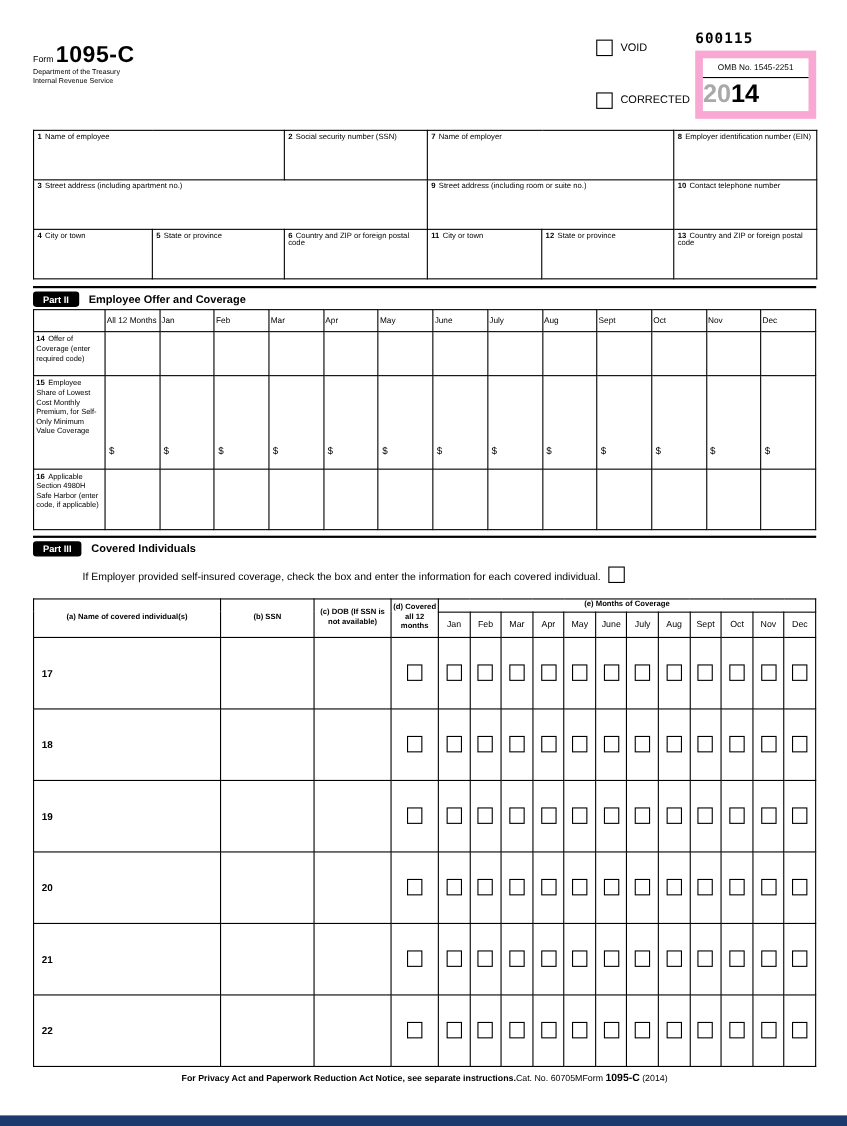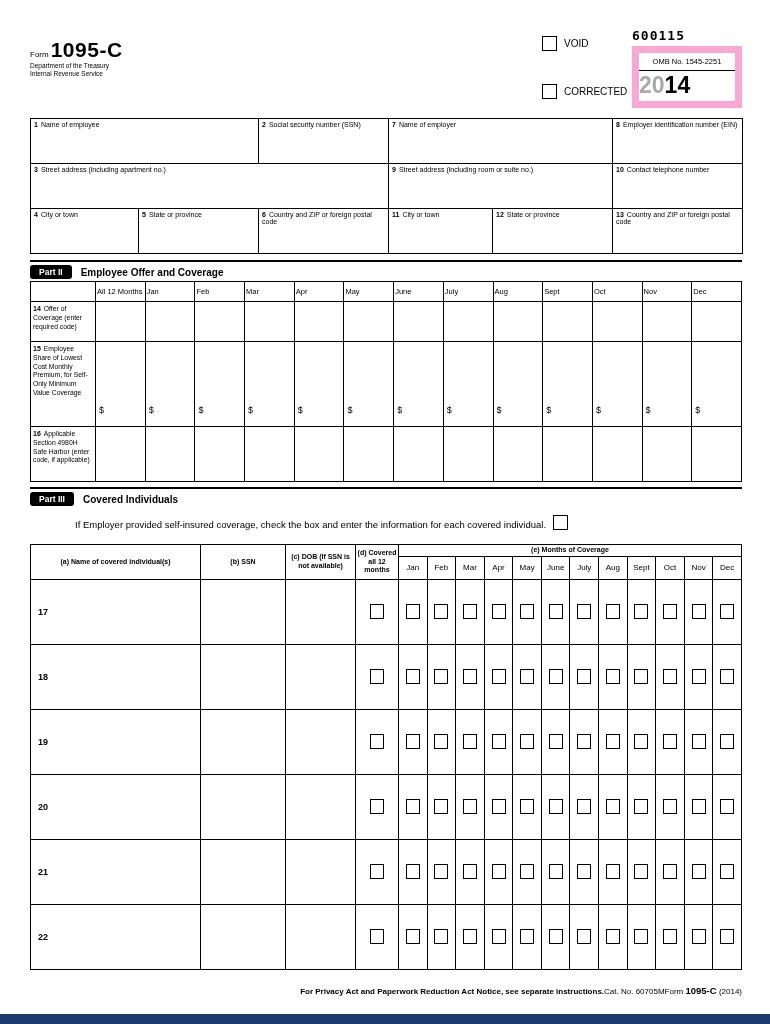--- a/index.html
+++ b/index.html
@@ -56,21 +56,21 @@
   .p3{margin-top:12px}
   .p3 th{text-align:center;vertical-align:middle;font-size:7px;font-weight:bold;padding:1px;line-height:1.25}
   .p3 tr.mo th{font-weight:normal;font-size:8px;height:20px}
   .p3 tbody td{height:60px}
   .p3 tbody td.namecell{vertical-align:middle}
   .rownum{font-weight:bold;font-size:9px;padding-left:4px}
   .p3 tbody td.cbcell{vertical-align:middle;text-align:center;padding:0}
   .cb12{width:12px;height:13px;border:1px solid #000;margin:0 auto;background:#fff}
 
   
-  .footer{display:flex;justify-content:flex-end;align-items:baseline;margin-top:15px;font-size:8px}
+  .footer{display:flex;justify-content:center;align-items:baseline;margin-top:5px;font-size:8px}
   .f-privacy{font-weight:bold;font-size:8px}
   .f-form b{font-size:9.5px}
   .bottom-bar{position:absolute;left:0;bottom:0;width:770px;height:10px}
 </style>
 </head>
 <body>
 
 <div class="page">
 
   <div class="header">

